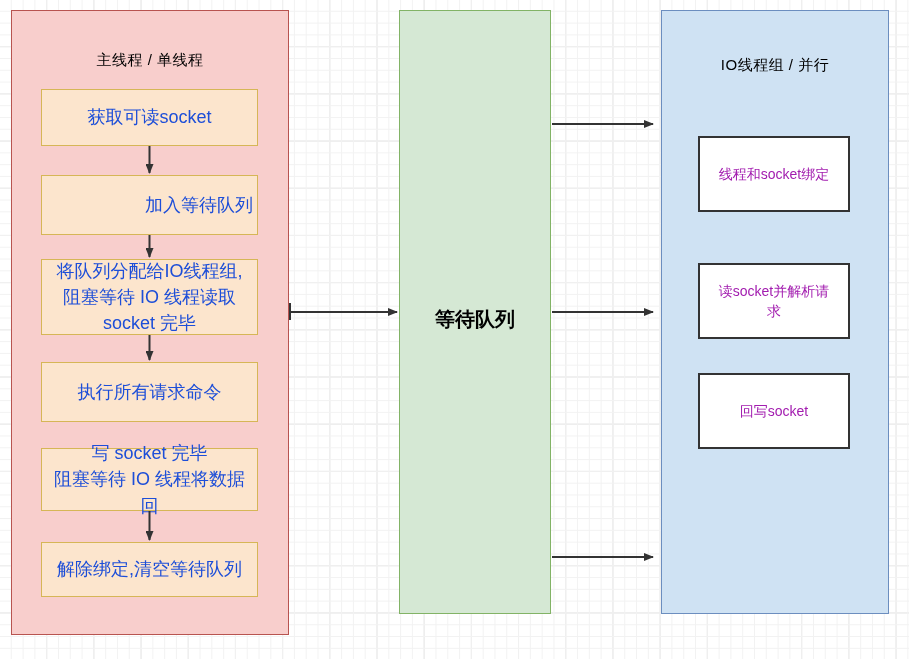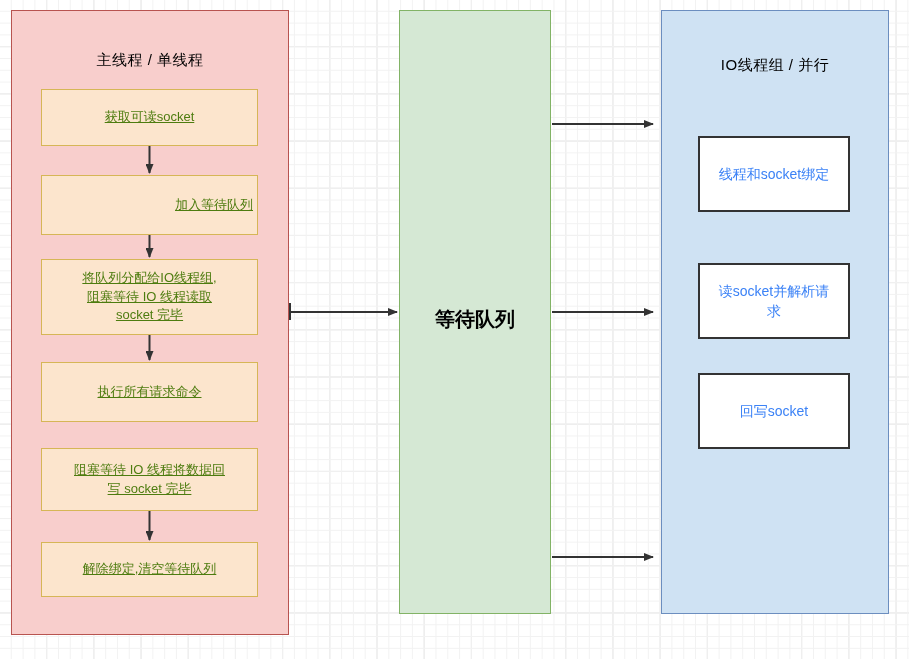--- a/index.html
+++ b/index.html
@@ -80,39 +80,38 @@
   
   .proc-box {
     position: absolute;
     box-sizing: border-box;
     background-color: #fce5cd;
     border: 1px solid #d6b656;
     display: flex;
     align-items: center;
     justify-content: center;
     text-align: center;
-    font-size: 13px;
-    color: #4d7c0f;
+    font-size: 18px;
+    color: #1d4ed8;
     line-height: 1.45;
     padding: 2px 4px;
-    text-decoration: underline;
   }
 
   
   .io-box {
     position: absolute;
     box-sizing: border-box;
     background-color: #ffffff;
     border: 2px solid #333333;
     display: flex;
     align-items: center;
     justify-content: center;
     text-align: center;
     font-size: 14px;
-    color: #3b82f6;
+    color: #a21caf;
     line-height: 1.45;
     padding: 2px 6px;
   }
 
   
   .queue-label {
     position: absolute;
     left: 0;
     top: 295px;
     width: 100%;
@@ -156,22 +155,22 @@
       <div>socket 完毕</div>
     </div>
   </div>
 
   <div class="proc-box" style="left:41px; top:362px; width:217px; height:60px;">
     <span>执行所有请求命令</span>
   </div>
 
   <div class="proc-box" style="left:41px; top:448px; width:217px; height:63px;">
     <div>
+      <div>写 socket 完毕</div>
       <div>阻塞等待 IO 线程将数据回</div>
-      <div>写 socket 完毕</div>
     </div>
   </div>
 
   <div class="proc-box" style="left:41px; top:542px; width:217px; height:55px;">
     <span>解除绑定,清空等待队列</span>
   </div>
 
   <div class="lane lane-queue">
     <div class="queue-label">等待队列</div>
   </div>

